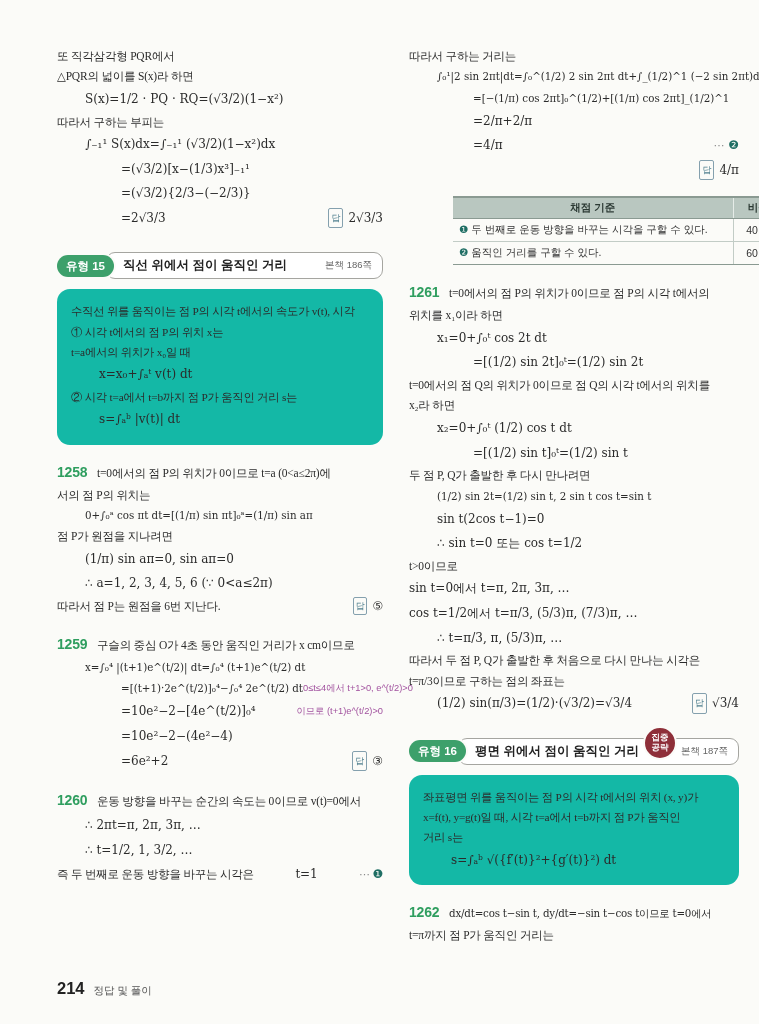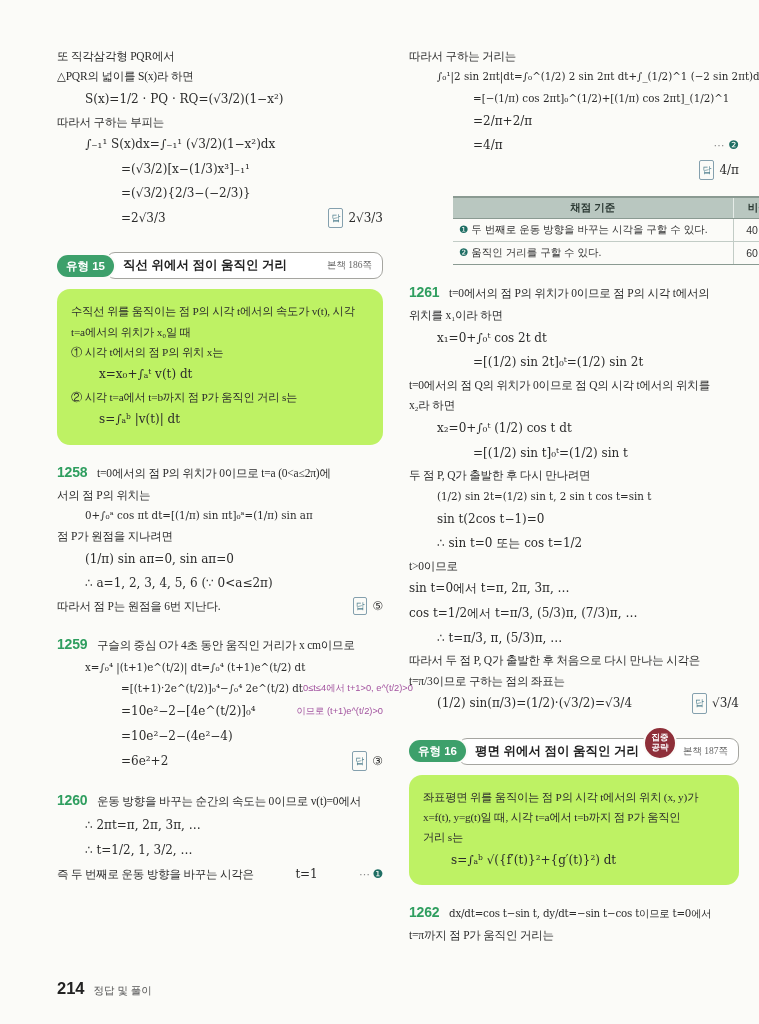--- a/index.html
+++ b/index.html
@@ -32,23 +32,23 @@
   .ans-val { font-family: "DejaVu Serif", serif; font-size: 12px; }
 
   .markgrp { white-space: nowrap; }
   .dots { color: #8a8a8a; font-size: 11px; }
   .circ { color: #1f6e64; font-family: "DejaVu Sans", sans-serif; font-size: 12px; }
 
   .type-head { display: flex; align-items: stretch; position: relative; margin-top: 22px; }
   .type-badge { background: #3da06b; color: #fff; font-family: "Liberation Sans", "DejaVu Sans", sans-serif; font-weight: bold; font-size: 11.5px; border-radius: 11px; padding: 4px 9px 3px; align-self: center; z-index: 2; white-space: nowrap; box-shadow: 0 0 0 2px #fbfbf8; }
   .type-title-box { flex: 1; background: #fff; border: 1.5px solid #a5a5a0; border-radius: 9px; margin-left: -8px; padding: 4px 10px 4px 16px; display: flex; align-items: center; justify-content: space-between; }
   .type-title { font-family: "Liberation Sans", "DejaVu Sans", sans-serif; font-weight: bold; font-size: 12.5px; color: #222; }
-  .book-ref { font-family: Liberation Serif, serif; font-size: 9.5px; color: #666; white-space: nowrap; }
+  .book-ref { font-family: Liberation Sans, sans-serif; font-size: 9.5px; color: #666; white-space: nowrap; }
   .focus-badge { width: 34px; height: 34px; background: #8e2f39; border-radius: 50%; color: #fff; font-family: "Liberation Sans", "DejaVu Sans", sans-serif; font-size: 8.5px; font-weight: bold; display: flex; flex-direction: column; align-items: center; justify-content: center; line-height: 1.15; position: absolute; right: 62px; top: -12px; z-index: 3; border: 2px solid #fbfbf8; }
-  .fbox { background: #bef264; border-radius: 13px; padding: 12px 14px 13px; margin-top: 10px; }
+  .fbox { background: #14b8a6; border-radius: 13px; padding: 12px 14px 13px; margin-top: 10px; }
   .fbox .ln { font-size: 11.3px; line-height: 1.8; }
 
   table.grading { width: 100%; border-collapse: collapse; margin-top: 14px; font-family: "Liberation Sans", "DejaVu Sans", sans-serif; margin-left: 44px; }
   table.grading th { background: #b9c7c0; color: #2c3a34; font-size: 10.5px; font-weight: bold; padding: 3px 4px; border-top: 2px solid #8a9a92; border-bottom: 1px solid #8a9a92; }
   table.grading th:first-child { border-right: 1px solid #e6ece8; }
   table.grading td { font-size: 10.5px; color: #333; padding: 4px 6px; border-bottom: 1px solid #c2ccc6; }
   table.grading tr:last-child td { border-bottom: 1.5px solid #8a9a92; }
   table.grading td.pct { text-align: center; border-left: 1px solid #c2ccc6; width: 50px; }
   .tcirc { color: #1f6e64; font-size: 10.5px; }
 
@@ -86,22 +86,22 @@
       <div>
         <div class="type-head">
           <span class="type-badge">유형 15</span>
           <span class="type-title-box">
             <span class="type-title">직선 위에서 점이 움직인 거리</span>
             <span class="book-ref">본책 186쪽</span>
           </span>
         </div>
         <div class="fbox">
           <div class="ln">수직선 위를 움직이는 점 P의 시각 t에서의 속도가 v(t), 시각</div>
+          <div class="ln">① 시각 t에서의 점 P의 위치 x는</div>
           <div class="ln">t=a에서의 위치가 x₀일 때</div>
-          <div class="ln">① 시각 t에서의 점 P의 위치 x는</div>
           <div class="dmath m1">x=x₀+∫ₐᵗ v(t) dt</div>
           <div class="ln">② 시각 t=a에서 t=b까지 점 P가 움직인 거리 s는</div>
           <div class="dmath m1">s=∫ₐᵇ |v(t)| dt</div>
         </div>
       </div>
 
       <div class="prob">
         <div class="ln">
           <span class="pnum">1258</span>
           <span>t=0에서의 점 P의 위치가 0이므로 t=a (0&lt;a≤2π)에</span>

